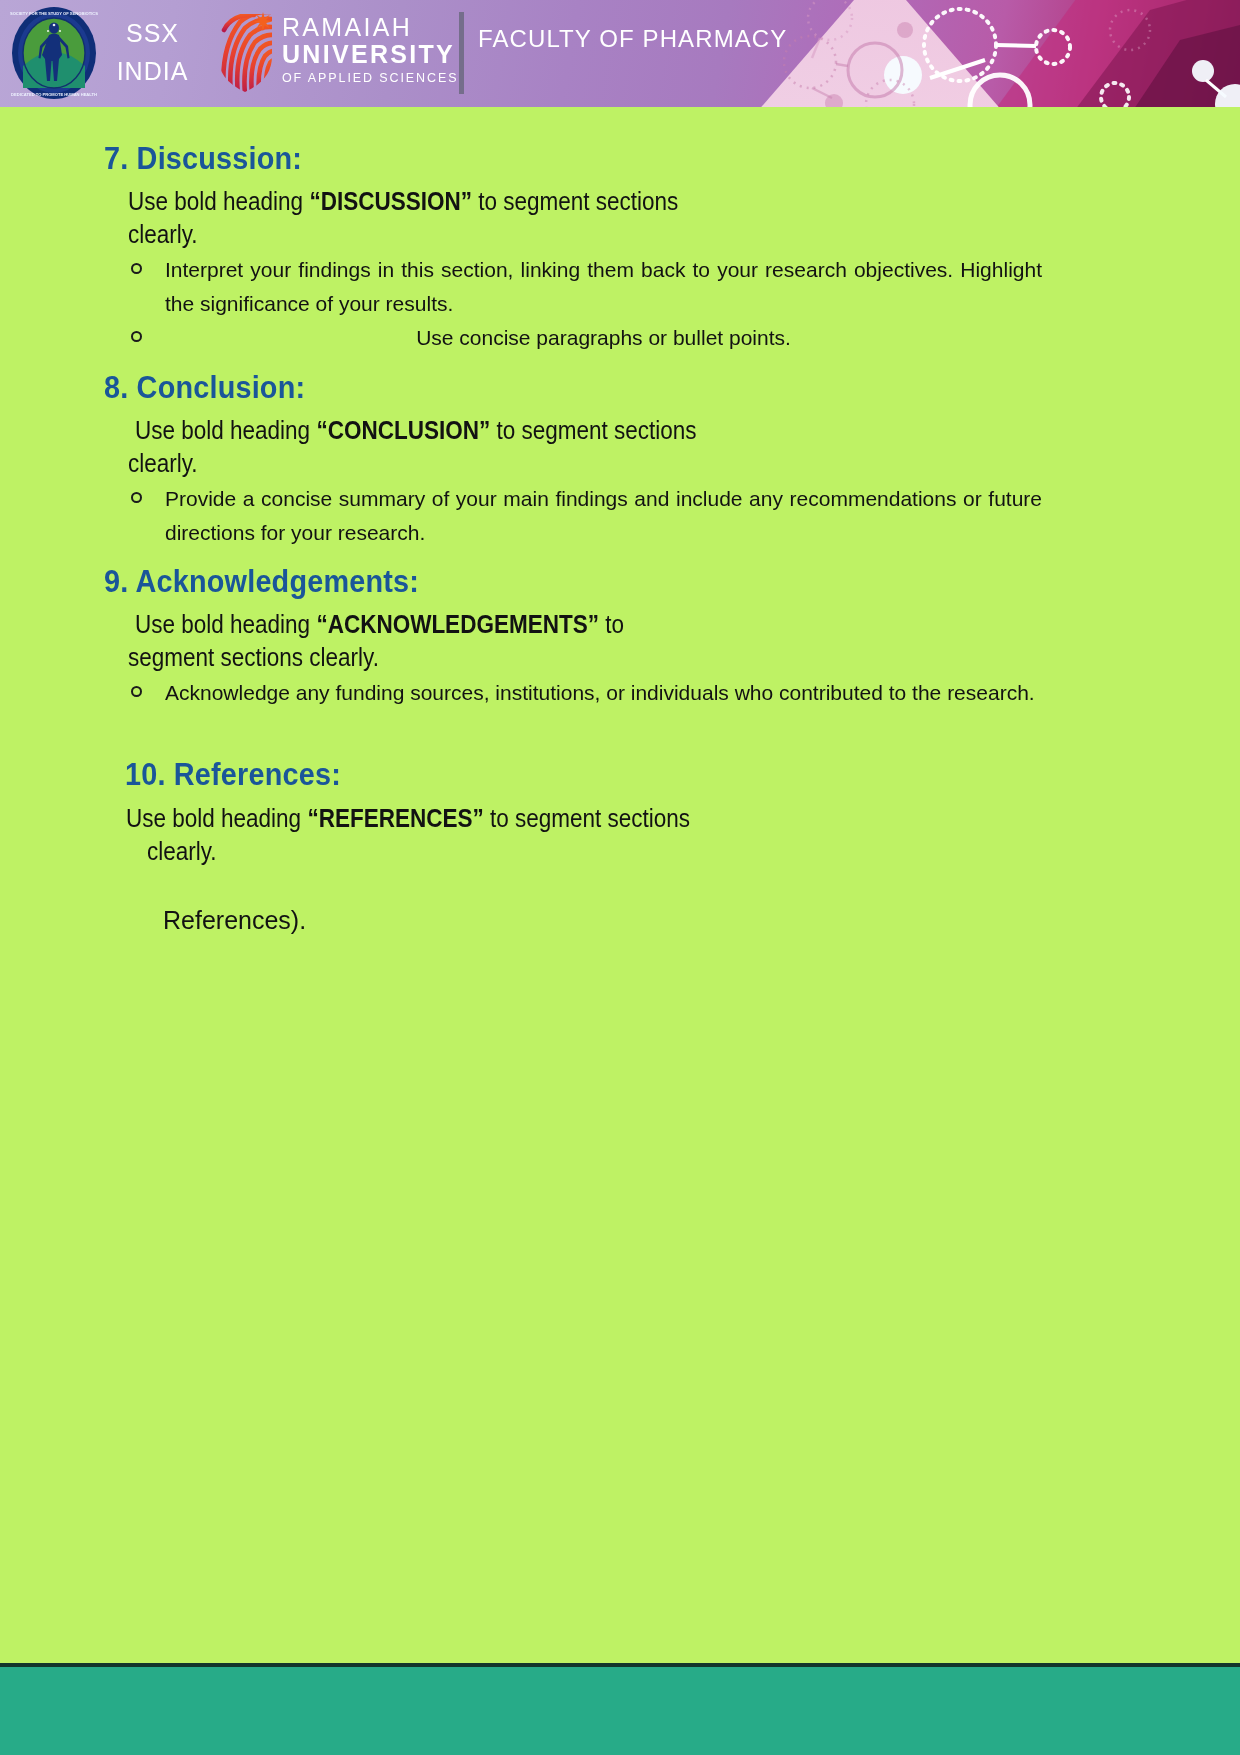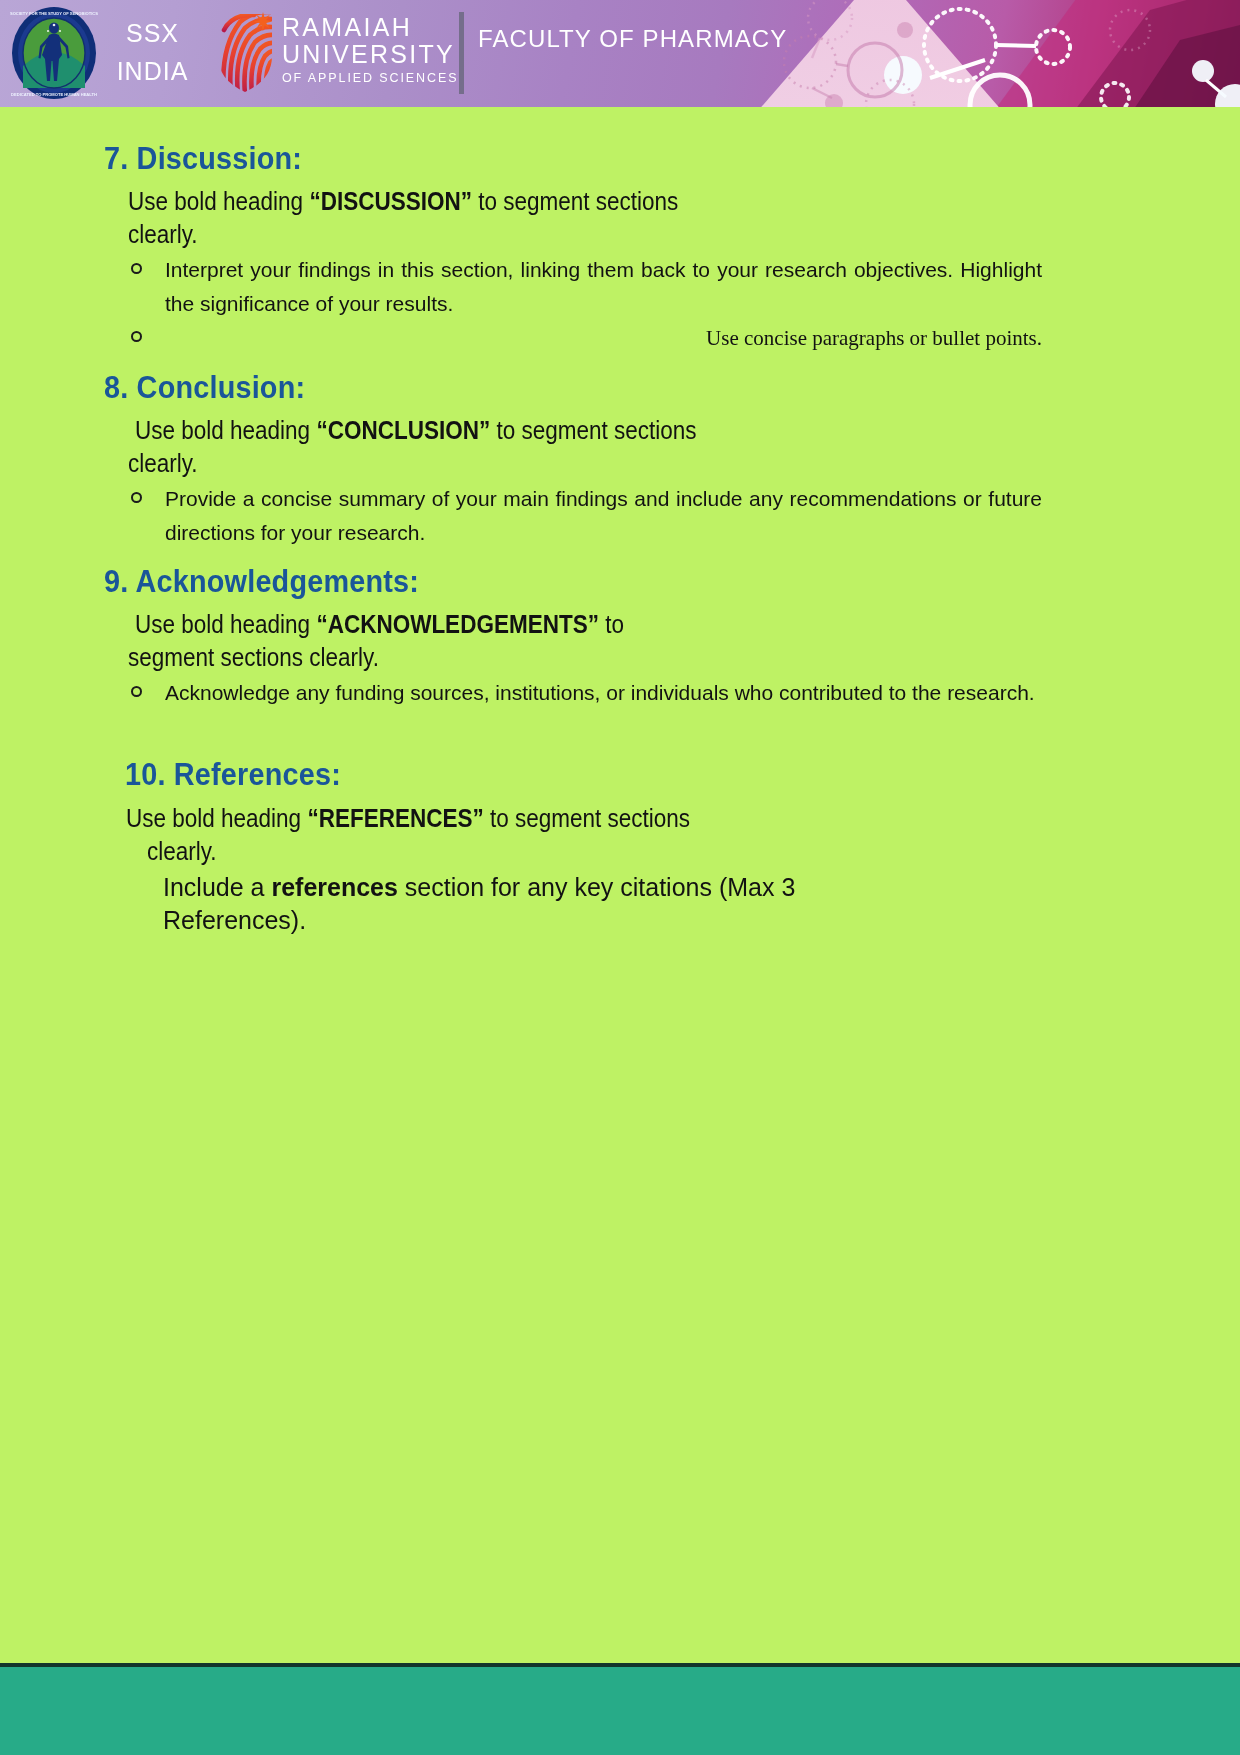--- a/index.html
+++ b/index.html
@@ -73,21 +73,21 @@
     color: #ffffff;
   }
   .rama-l1 {
     font-size: 25px;
     font-weight: 400;
     letter-spacing: 2.3px;
     line-height: 27px;
   }
   .rama-l2 {
     font-size: 25px;
-    font-weight: 400;
+    font-weight: 700;
     letter-spacing: 2.3px;
     line-height: 27px;
   }
   .rama-l3 {
     font-size: 12.5px;
     font-weight: 400;
     letter-spacing: 1.9px;
     line-height: 20px;
   }
   .divider-bar {
@@ -161,21 +161,21 @@
     position: absolute;
     left: 34px;
     top: 0;
     color: #121212;
     font-size: 21px;
     font-family: "Liberation Sans Narrow", "Liberation Sans", sans-serif;
     line-height: 34px;
     text-align: justify;
     text-justify: inter-word;
   }
-  .bullet-body.nojust { text-align: right; font-family: Liberation Serif, serif; }
+  .bullet-body.nojust { text-align: center; }
 
   .plain-line {
     position: absolute;
     color: #121212;
     font-size: 25px;
     font-family: "Liberation Sans Narrow", "Liberation Sans", sans-serif;
     line-height: 34px;
     white-space: nowrap;
   }
   .plain-line b { font-weight: 700; }
@@ -367,21 +367,18 @@
   <div class="sec-head" style="left:125px; top:650px;">
     <span>10. </span>
     <span>References:</span>
   </div>
 
   <div class="lead" style="left:126px; top:697px;">
     <span>Use bold heading </span><b>“REFERENCES”</b><span> to segment sections</span>
   </div>
   <div class="lead" style="left:147px; top:730px;">clearly.</div>
 
-  <div class="plain-line" style="left:163px; top:763px;">
-    <span>Include a  </span><b>references</b><span> section for any key citations (Max 3</span>
-  </div>
   <div class="plain-line" style="left:163px; top:796px;">References).</div>
 
 </div>
 
 <div class="footer-rule"></div>
 <div class="footer-band"></div>
 
 </body></html>

